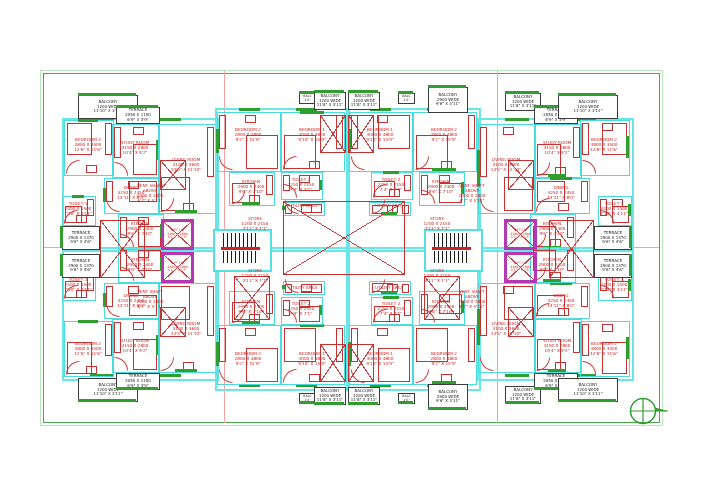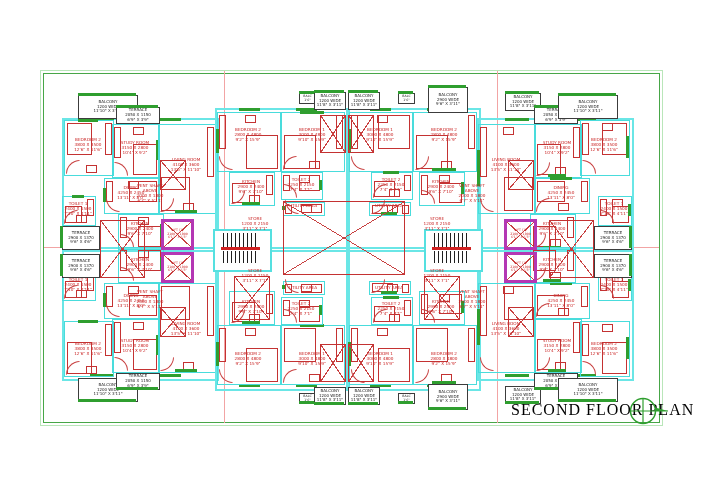--- a/index.html
+++ b/index.html
@@ -601,20 +601,19 @@
 6'7" X 5'11"</div>
       <div class="lbl" style="left: 472px; top: 184px;">VENT SHAFT
 ABOVE
 2000 X 1800
 6'7" X 5'11"</div>
       <div class="lbl" style="left: 472px; top: 290px;">VENT SHAFT
 ABOVE
 2000 X 1800
 6'7" X 5'11"</div>
     </div>
-  <div class="title">SECOND FLOOR PLAN</div>
   <svg class="compass" width="42" height="36" viewBox="0 0 42 36">
     <circle cx="16" cy="17" r="12.5" fill="none" stroke="#2f9e2f" stroke-width="1.5"></circle>
     <line x1="16" y1="4" x2="16" y2="30" stroke="#2f9e2f" stroke-width="1.2"></line>
     <line x1="3" y1="17" x2="41" y2="17" stroke="#2f9e2f" stroke-width="1.2"></line>
     <polygon points="28,13.5 41,17 28,17" fill="#2f9e2f"></polygon>
   </svg>
 </div>
 
 </body></html>

